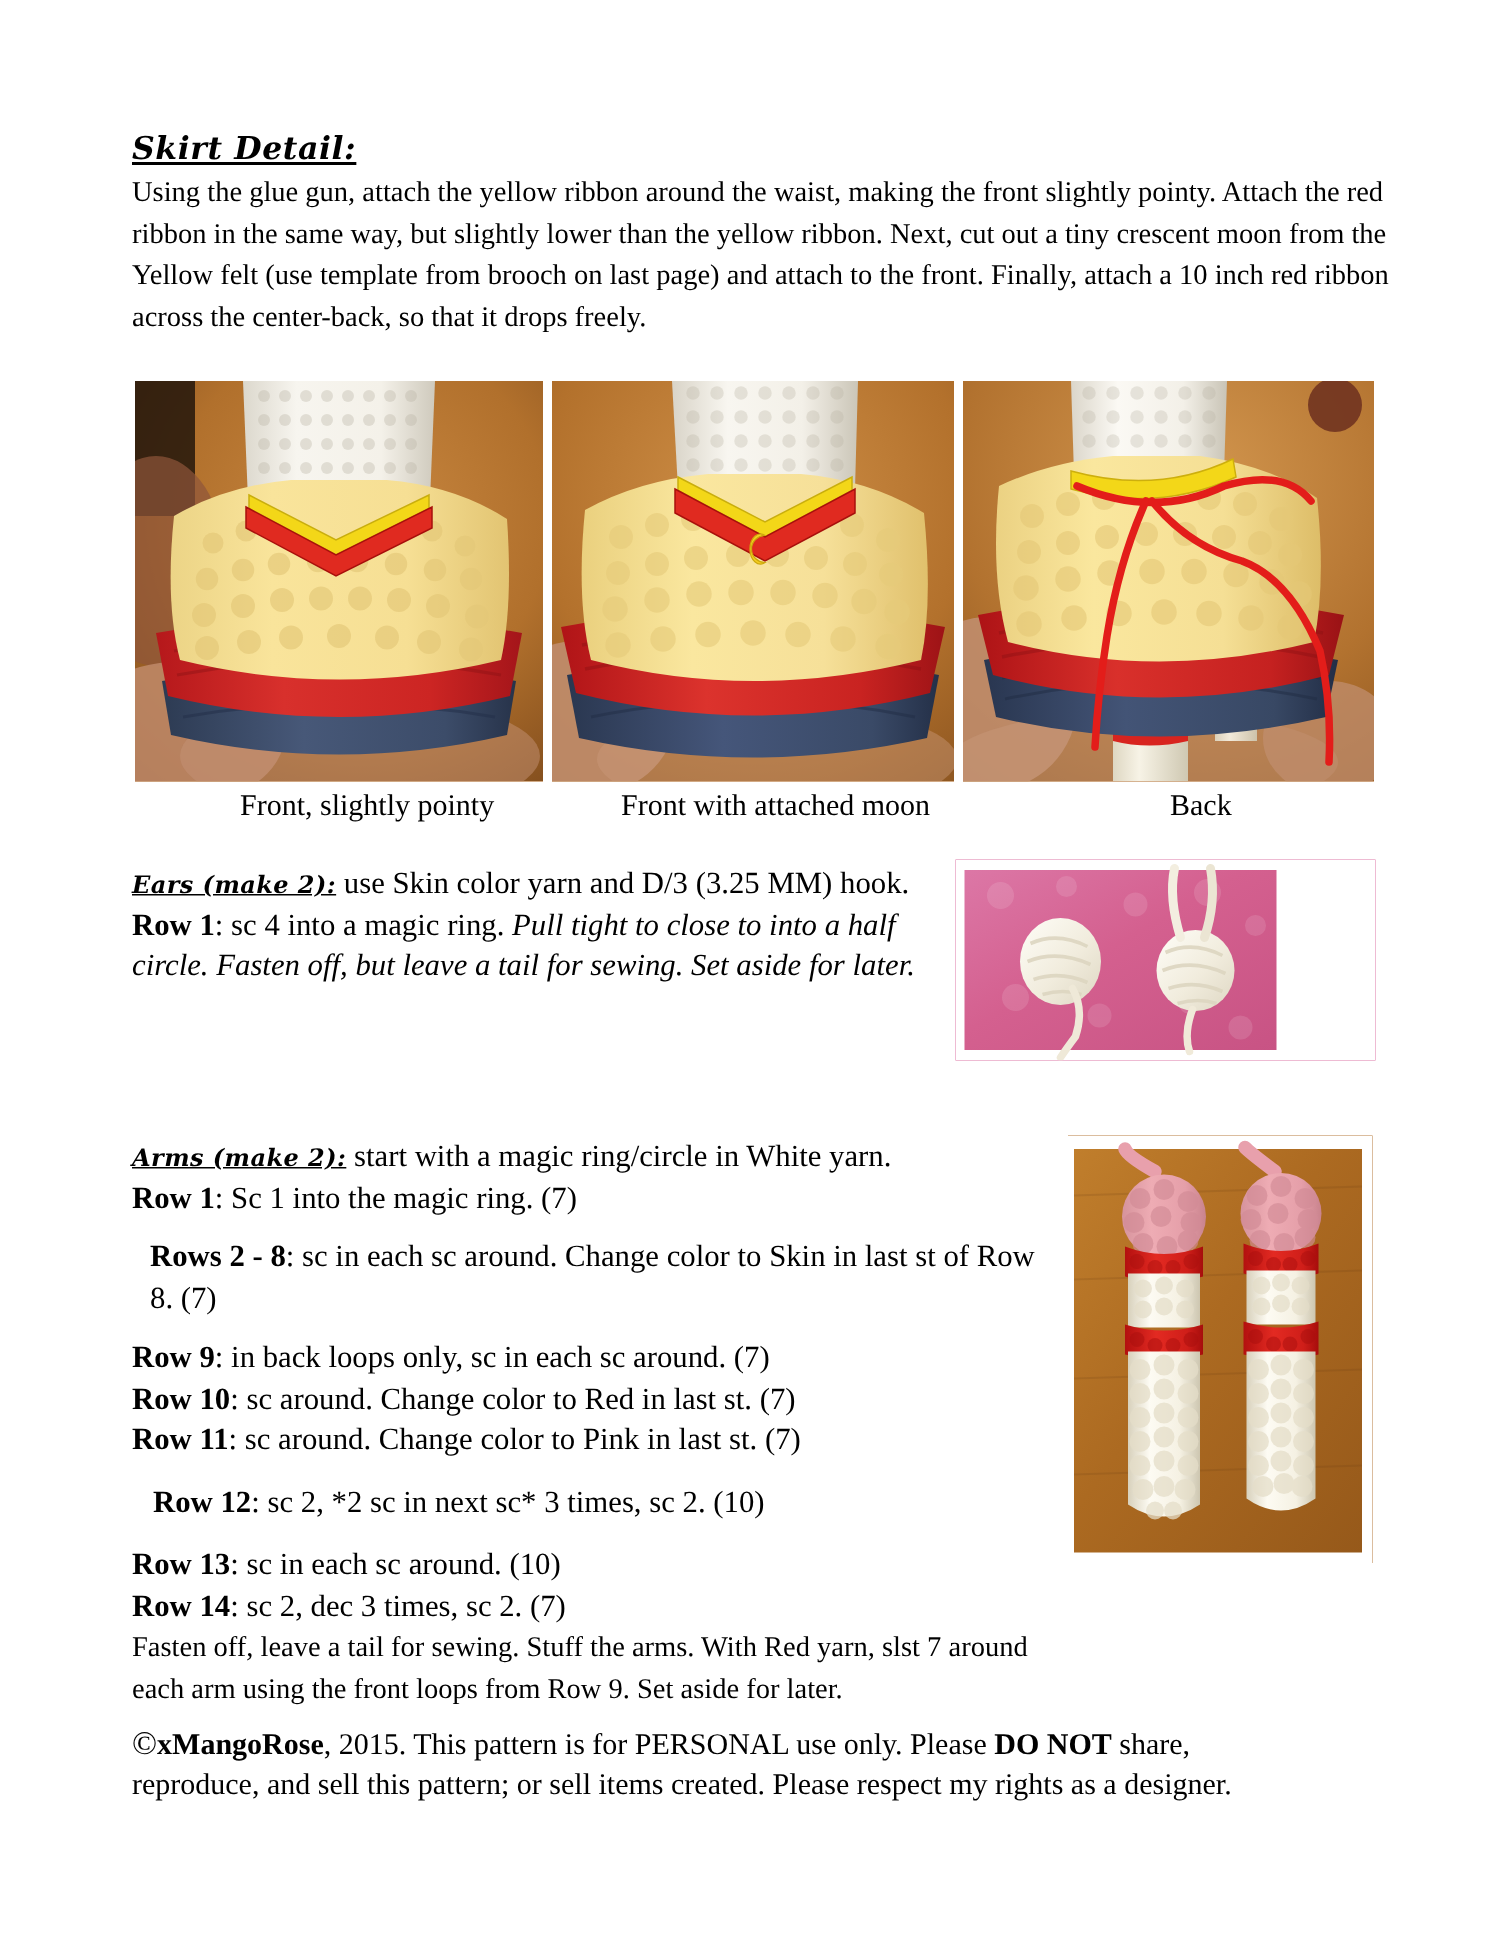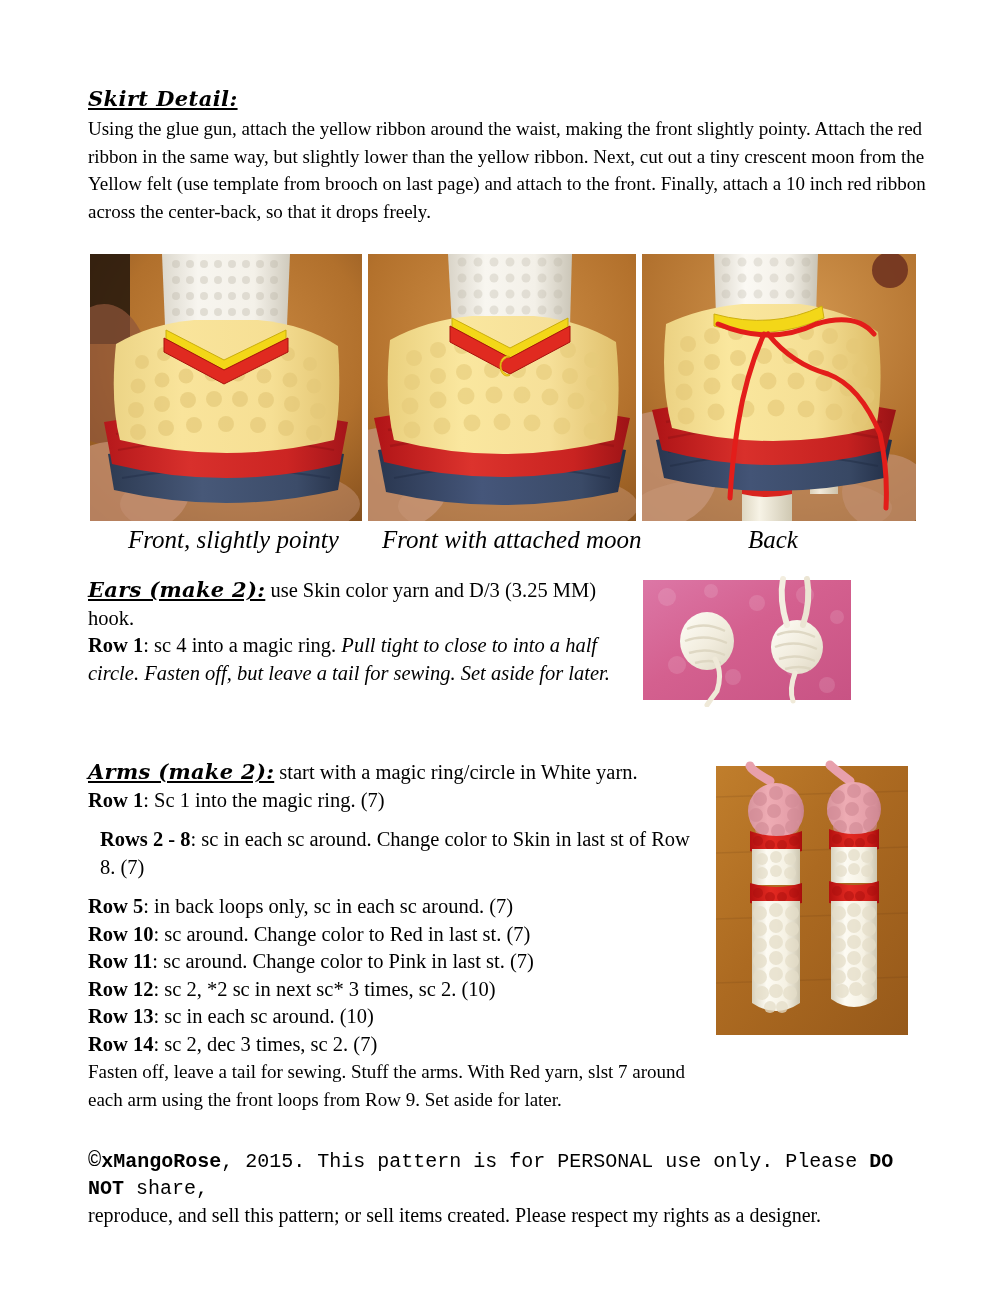--- a/index.html
+++ b/index.html
@@ -20,21 +20,21 @@
     font-style:italic;
     text-decoration:underline;
     font-size:21px;
     letter-spacing:0.4px;
   }
   .inline-heading {
     font-family:"DejaVu Serif", serif;
     font-weight:bold;
     font-style:italic;
     text-decoration:underline;
-    font-size:21px;
+    font-size:16px;
     letter-spacing:0.3px;
   }
   .body-italic {
     font-size:19px;
     line-height:27.5px;
   }
   .body-normal {
     font-size:20.5px;
     line-height:27.5px;
   }
@@ -47,21 +47,21 @@
   #skirt-detail-paragraph { width:845px; }
 
   
   #photo-row { position:absolute; left:90px; top:254px; width:826px; height:267px; display:flex; gap:6px; }
   .photo { position:relative; overflow:hidden; background:#b9732c; }
   #photo-front  { width:272px; height:267px; }
   #photo-moon   { width:268px; height:267px; }
   #photo-back   { width:274px; height:267px; }
 
   #caption-row { position:absolute; left:90px; top:526px; width:860px; height:28px; }
-  .caption { position:absolute; font-style:italic; font-size:25px; }
+  .caption { position:absolute; font-size:20px;margin-left:32px; }
   #caption-front { left:38px; }
   #caption-moon  { left:292px; }
   #caption-back  { left:658px; }
 
   
   #ears-section { position:absolute; left:88px; top:576px; width:540px; }
   #ears-photo {
     position:absolute; left:637px; top:573px; width:280px; height:134px;
     overflow:hidden; background:#d9679c;
   }
@@ -558,29 +558,29 @@
       <span class="inline-heading">Arms (make 2):</span><span> start with a magic ring/circle in White yarn.</span>
     </p>
 
     <p class="body-normal" style="margin:0;">
       <span class="b">Row 1</span><span>: Sc 1 into the magic ring. (7)</span>
     </p>
     <p class="body-normal" style="margin:12px;">
       <span class="b">Rows 2 - 8</span><span>: sc in each sc around. Change color to Skin in last st of Row 8. (7)</span>
     </p>
     <p class="body-normal" style="margin:0;">
-      <span class="b">Row 5</span><span>: in back loops only, sc in each sc around. (7)</span>
+      <span class="b">Row 9</span><span>: in back loops only, sc in each sc around. (7)</span>
     </p>
     <p class="body-normal" style="margin:0;">
       <span class="b">Row 10</span><span>: sc around. Change color to Red in last st. (7)</span>
     </p>
     <p class="body-normal" style="margin:0;">
       <span class="b">Row 11</span><span>: sc around. Change color to Pink in last st. (7)</span>
     </p>
-    <p class="body-normal" style="margin:0;">
+    <p class="body-normal" style="margin:14px;">
       <span class="b">Row 12</span><span>: sc 2, *2 sc in next sc* 3 times, sc 2. (10)</span>
     </p>
     <p class="body-normal" style="margin:0;">
       <span class="b">Row 13</span><span>: sc in each sc around. (10)</span>
     </p>
     <p class="body-normal" style="margin:0;">
       <span class="b">Row 14</span><span>: sc 2, dec 3 times, sc 2. (7)</span>
     </p>
 
     <p class="body-italic" style="margin:0;">Fasten off, leave a tail for sewing. Stuff the arms. With Red yarn, slst 7 around each arm using the front loops from Row 9. Set aside for later.</p>
@@ -746,19 +746,19 @@
             <circle cx="157" cy="220" r="7"></circle>
           <circle cx="130" cy="234" r="7"></circle>
             <circle cx="144" cy="232" r="7"></circle>
             <circle cx="156" cy="234" r="7"></circle>
         </g>
       </g>
     </svg>
   </div>
 
   <section id="footer-section">
-    <p class="body-normal" style="margin:0;font-family:Liberation Mono, monospace;">
+    <p class="body-normal" style="margin:0;">
       <span class="copy-sym">©</span><span class="b">xMangoRose</span><span>, 2015. This pattern is for PERSONAL use only. Please </span><span class="b">DO NOT</span><span> share,</span>
     </p>
     <p class="body-normal" style="margin:0;">reproduce, and sell this pattern; or sell items created. Please respect my rights as a designer.</p>
   </section>
 
 </div>
 
 </body></html>

